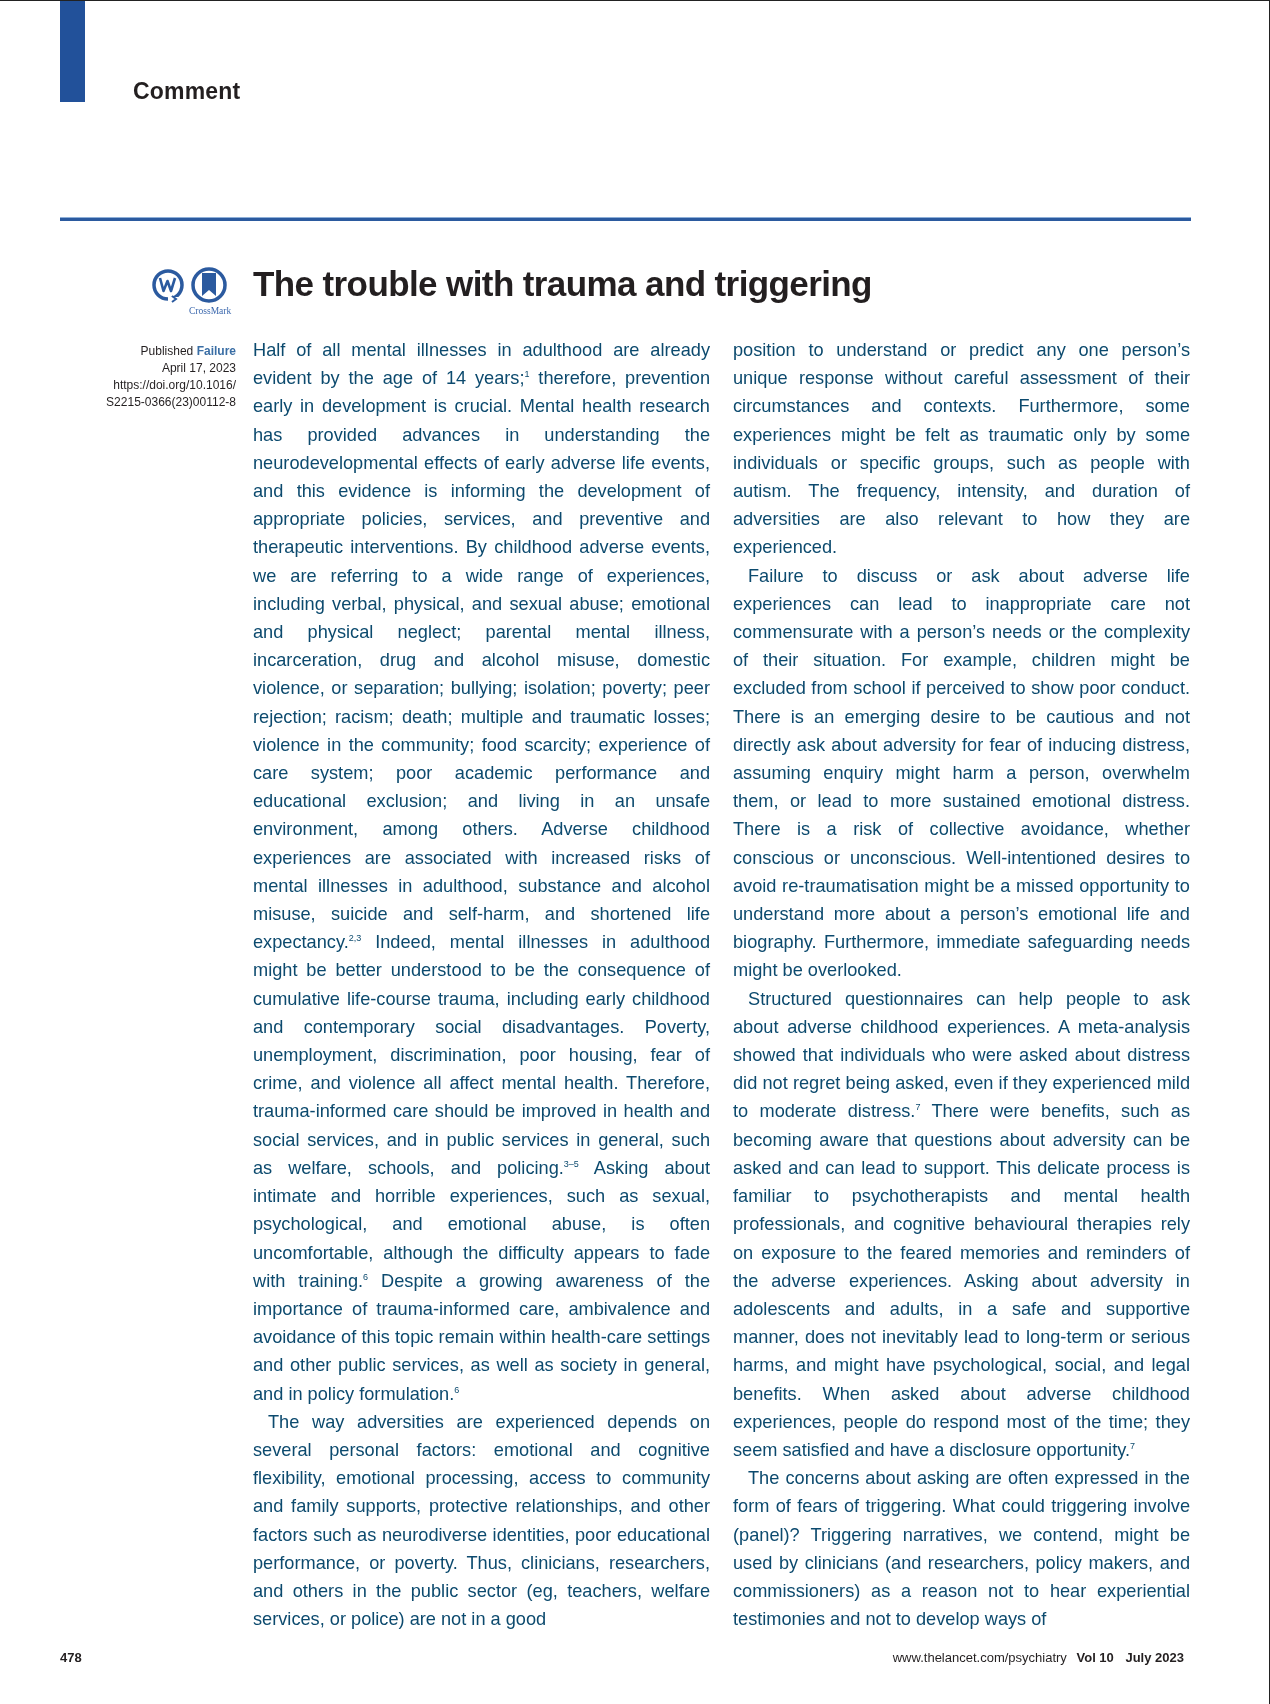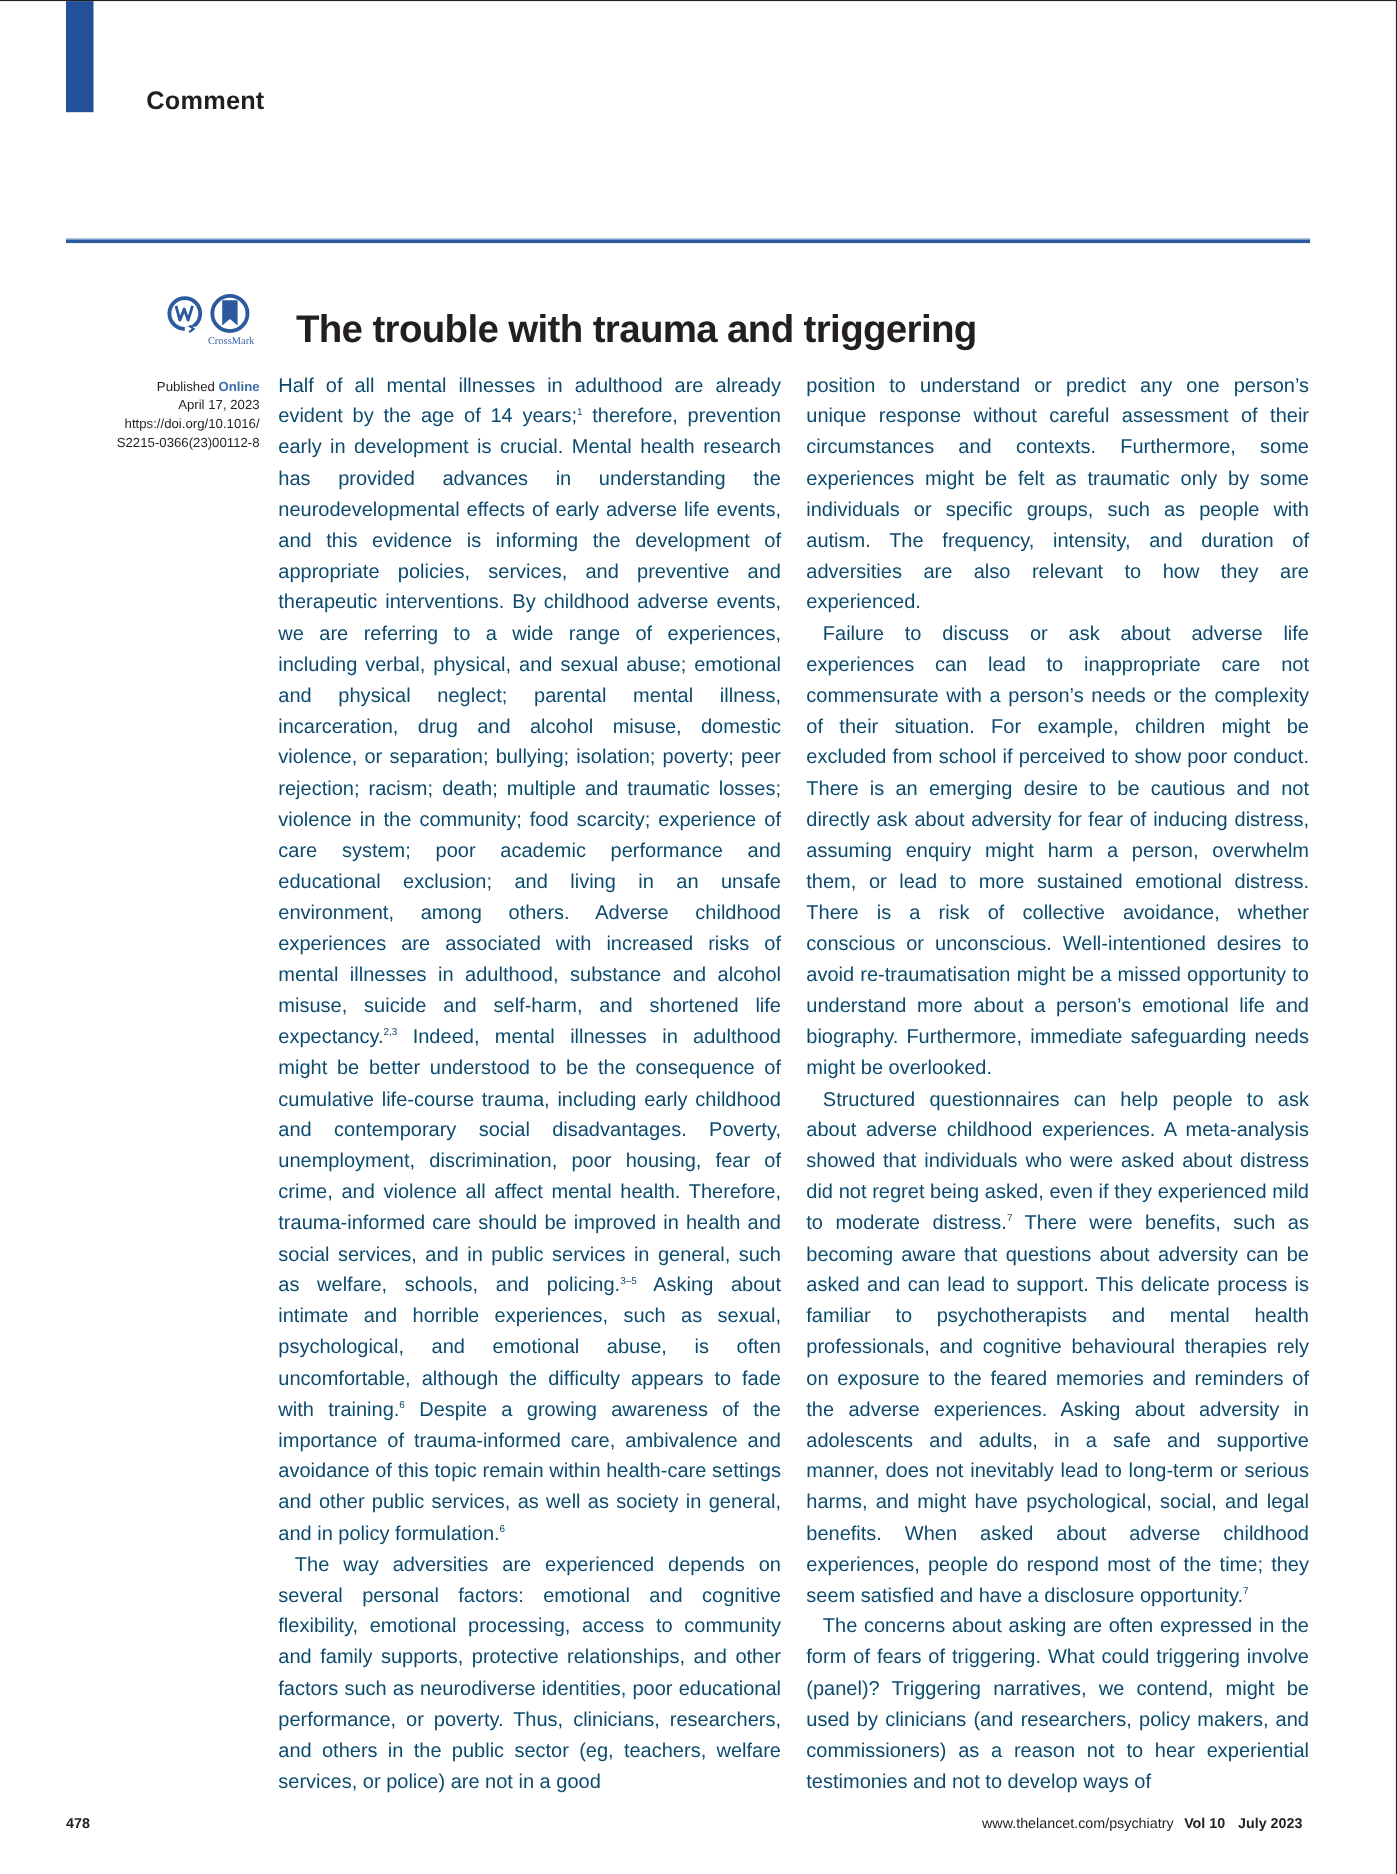--- a/index.html
+++ b/index.html
@@ -46,26 +46,26 @@
     <path d="M17 31 L27 31" stroke="#ffffff" stroke-width="4"></path>
     <path d="M21 28 L25 31 L21 34" fill="none" stroke="#2b5a9f" stroke-width="2"></path>
   </svg>
   <svg width="38" height="38" viewBox="0 0 38 38" style="left:39px;top:0;">
     <circle cx="19" cy="19" r="16" fill="none" stroke="#2b5a9f" stroke-width="3.5"></circle>
     <path d="M12 7 L26 7 L26 30 L19 24 L12 30 Z" fill="#2b5a9f"></path>
   </svg>
 </div>
 <div class="crossmark-label">CrossMark</div>
 
-<h1 class="title" style="margin:16px;">The trouble with trauma and triggering</h1>
+<h1 class="title" style="margin:0;">The trouble with trauma and triggering</h1>
 
 <div class="sidebar">
   <div>
     <span>Published</span>
-    <span class="online">Online</span>
+    <span class="online">Failure</span>
   </div>
   <div>April 17, 2023</div>
   <div>https://doi.org/10.1016/</div>
   <div>S2215-0366(23)00112-8</div>
 </div>
 
 <div class="col col-left">
   <p><span>Half of all mental illnesses in adulthood are already evident by the age of 14 years;</span><sup>1</sup><span> therefore, prevention early in development is crucial. Mental health research has provided advances in understanding the neurodevelopmental effects of early adverse life events, and this evidence is informing the development of appropriate policies, services, and preventive and therapeutic interventions. By childhood adverse events, we are referring to a wide range of experiences, including verbal, physical, and sexual abuse; emotional and physical neglect; parental mental illness, incarceration, drug and alcohol misuse, domestic violence, or separation; bullying; isolation; poverty; peer rejection; racism; death; multiple and traumatic losses; violence in the community; food scarcity; experience of care system; poor academic performance and educational exclusion; and living in an unsafe environment, among others. Adverse childhood experiences are associated with increased risks of mental illnesses in adulthood, substance and alcohol misuse, suicide and self-harm, and shortened life expectancy.</span><sup>2,3</sup><span> Indeed, mental illnesses in adulthood might be better understood to be the consequence of cumulative life-course trauma, including early childhood and contemporary social disadvantages. Poverty, unemployment, discrimination, poor housing, fear of crime, and violence all affect mental health. Therefore, trauma-informed care should be improved in health and social services, and in public services in general, such as welfare, schools, and policing.</span><sup>3–5</sup><span> Asking about intimate and horrible experiences, such as sexual, psychological, and emotional abuse, is often uncomfortable, although the difficulty appears to fade with training.</span><sup>6</sup><span> Despite a growing awareness of the importance of trauma-informed care, ambivalence and avoidance of this topic remain within health-care settings and other public services, as well as society in general, and in policy formulation.</span><sup>6</sup></p>
   <p class="indent">The way adversities are experienced depends on several personal factors: emotional and cognitive flexibility, emotional processing, access to community and family supports, protective relationships, and other factors such as neurodiverse identities, poor educational performance, or poverty. Thus, clinicians, researchers, and others in the public sector (eg, teachers, welfare services, or police) are not in a good</p>
 </div>

